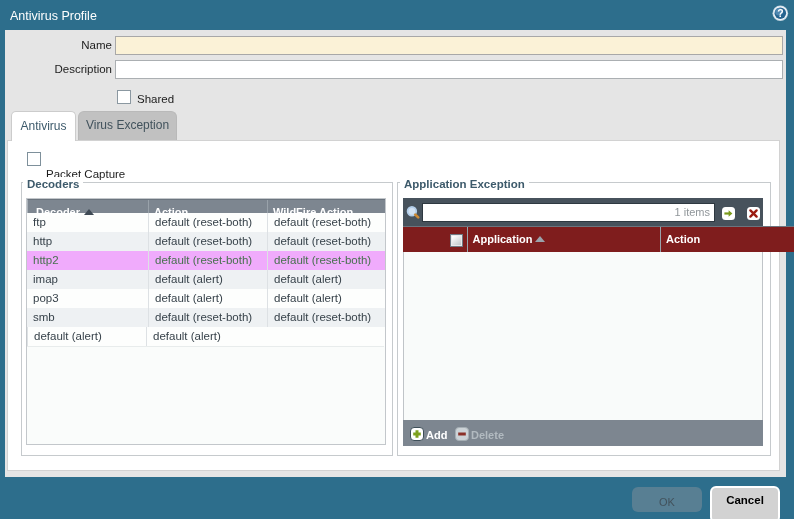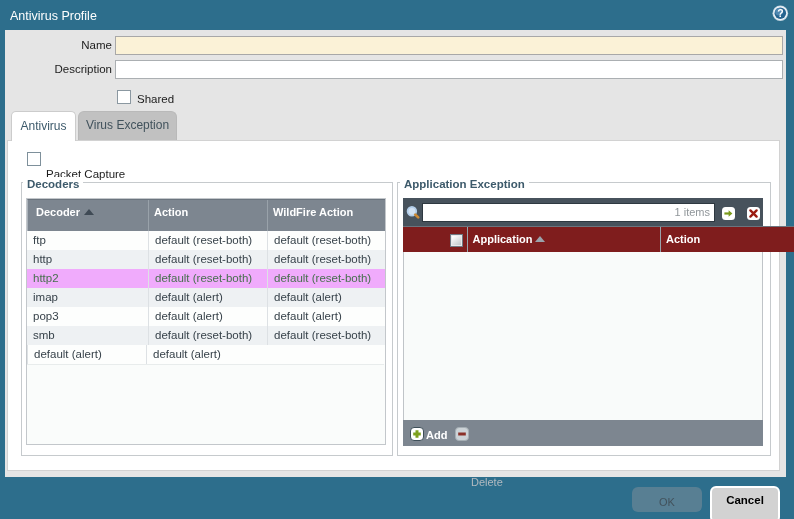--- a/index.html
+++ b/index.html
@@ -13,42 +13,42 @@
 .inp { height:19px; border:1px solid #a8a8a8; }
 .cb { width:14px; height:14px; background:#fff; border:1px solid #8b98a1; }
 .cbl { font-size:11.5px; color:#1c1c1c; line-height:15px; }
 .tab { top:111px; height:30px; font-size:12px; text-align:center; }
 .tab-active { left:11px; width:65px; background:#ffffff; border:1px solid #cccccc; border-bottom:none; border-radius:5px 5px 0 0; color:#3d5a6b; line-height:28px; z-index:3; height:30px; }
 .tab-inactive { left:78px; width:99px; height:29px; background:#c1c1c1; border:1px solid #b9b9b9; border-bottom:none; border-radius:6px 6px 0 0; color:#41525c; line-height:27px; z-index:1; }
 .panel { left:7px; top:140px; width:773px; height:331px; background:#ffffff; border:1px solid #d2d2d2; z-index:2; }
 .fieldset { border:1px solid #c6cacd; position:absolute; }
 .legend { position:absolute; background:#ffffff; padding:0 4px; font-size:11.5px; font-weight:bold; color:#3d5a6b; line-height:14px; }
 .dtable { left:26px; top:198px; width:360px; height:247px; border:1px solid #c3c7cb; background:#fafcfb; }
-.thead { display:flex; height:32px; background:#7d8690; border-top:1px solid #6b747e; border-left:1px solid #aab2ba; }
+.thead { display:flex; height:14px; background:#7d8690; border-top:1px solid #6b747e; border-left:1px solid #aab2ba; }
 .th { color:#fff; font-weight:bold; font-size:11px; line-height:25px; padding-left:8px; }
 .th2 { padding-left:5px; }
 .th2 { border-left:1px solid #99a2aa; }
 .trow { display:flex; height:19px; font-size:11.5px; color:#37424a; line-height:19px; background:#fdfefd; }
 .td { padding-left:6px; overflow:hidden; white-space:nowrap; }
 .td2 { border-left:1px solid #dde1e4; }
 .even { background:#eef1f3; }
 .sel { background:#f0abfc; color:#47704e; }
 .arrow-up { display:inline-block; width:0; height:0; border-left:5px solid transparent; border-right:5px solid transparent; border-bottom:6px solid #3f4a55; margin-left:4px; margin-bottom:1px; }
 .arrow-up2 { display:inline-block; width:0; height:0; border-left:5px solid transparent; border-right:5px solid transparent; border-bottom:6px solid #9aa3ab; margin-left:3px; margin-bottom:1px; }
 .toolbar { left:403px; top:198px; width:360px; height:28px; background:#47525c; }
 .searchinp { left:422px; top:203px; width:293px; height:19px; background:#fff; border:1px solid #2e3840; font-size:11px; color:#90969a; text-align:right; line-height:17px; padding-right:4px; }
 .sqbtn { width:13px; height:13px; background:#fff; border-radius:3.5px; }
 .ahead { left:403px; top:226px; width:424px; height:26px; background:#7f1d1d; display:flex; border-top:1px solid #6b747e;padding-left:43px; }
 .abody { left:403px; top:252px; width:360px; height:168px; background:#f9fbfa; border-left:1px solid #c0c4c8; border-right:1px solid #c0c4c8; }
 .afoot { left:403px; top:420px; width:360px; height:26px; background:#7d8690; }
 .hcb { width:11px; height:11px; border:1px solid #e8eaec; background:linear-gradient(145deg,#fdfdfd 10%,#c3c9cc 95%); outline:1px solid #707a84; }
 .btn-ok { left:632px; top:487px; width:70px; height:25px; background:#587f93; border-radius:6px; color:#42525c; font-size:11px; text-align:center; line-height:30px; }
 .btn-cancel { left:710px; top:486px; width:70px; height:37px; background:#d2d2d2; border:2px solid #ffffff; border-radius:6px; color:#000; font-size:11.5px; font-weight:bold; text-align:center; line-height:25px; }
 .addtxt { font-size:11px; font-weight:bold; color:#ffffff; }
-.deltxt { font-size:11px; font-weight:normal; color:#b2bac0;margin-top:47px; }
+.deltxt { font-size:11px; font-weight:bold; color:#b2bac0; }
 </style>
 </head>
 <body>
 <div class="abs titlebar"></div>
 <div class="abs title-text">Antivirus Profile</div>
 <svg class="abs" style="left:772px; top:5px;" width="17" height="17" viewBox="0 0 17 17">
   <circle cx="8.3" cy="8.2" r="7.8" fill="#dfeaf2" opacity="0.85"></circle>
   <circle cx="8.3" cy="8.2" r="6.9" fill="#f2f6fa"></circle>
   <circle cx="8.3" cy="8.2" r="5.8" fill="#26648f"></circle>
   <circle cx="7" cy="6.7" r="3.8" fill="#5e94bc" opacity="0.75"></circle>

